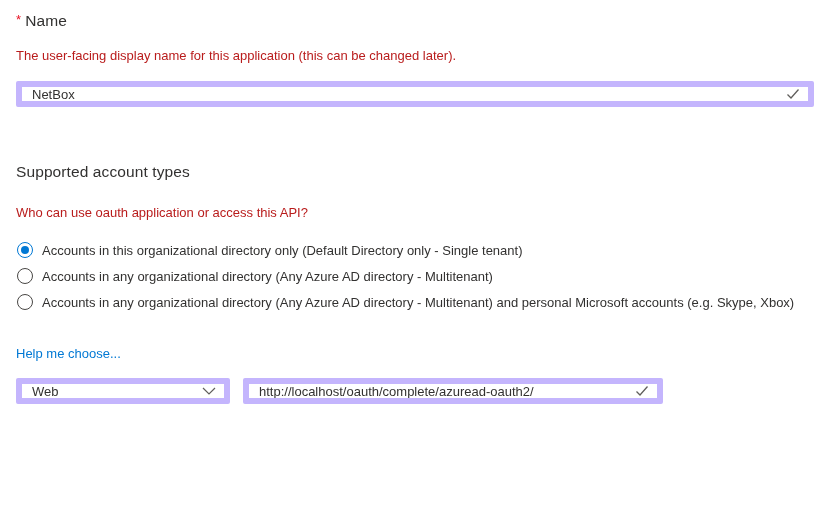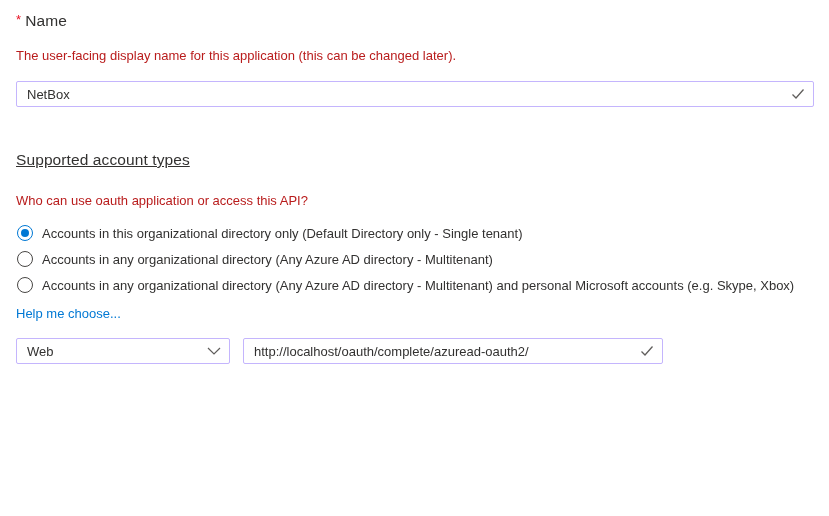--- a/index.html
+++ b/index.html
@@ -18,21 +18,21 @@
     color: #323130;
     letter-spacing: 0.1px;
   }
   .required-marker { color: #e81123; margin-right: 4px; font-size: 13px; vertical-align: 2px; }
   .desc { font-size: 13px; color: #b91c1c; line-height: 19px; }
 
   
   .field {
     position: relative;
     height: 26px;
-    border: 1px solid #c4b5fd;
+    border: 6px solid #c4b5fd;
     border-radius: 2px;
     background: #ffffff;
     display: flex;
     align-items: center;
   }
   .field input {
     border: none;
     outline: none;
     background: transparent;
     font-family: "Liberation Sans", sans-serif;
@@ -47,27 +47,27 @@
     right: 8px;
     top: 50%;
     transform: translateY(-50%);
     display: flex;
     align-items: center;
     pointer-events: none;
   }
 
   .name-input-wrap { margin-top: 16px; width: 798px; }
 
-  .section-gap-1 { margin-top: 44px; text-decoration: underline; }
+  .section-gap-1 { margin-top: 56px; }
   .question { margin-top: 22px; }
 
   .radio-group { margin-top: 10px; }
   .radio-row {
     display: flex;
-    align-items: center;
+    align-items: flex-end;
     height: 26px;
     cursor: pointer;
   }
   .radio-circle {
     width: 16px;
     height: 16px;
     border-radius: 50%;
     border: 1px solid #484644;
     margin-left: 1px;
     margin-right: 9px;
@@ -77,21 +77,21 @@
     justify-content: center;
     background: #ffffff;
   }
   .radio-row.selected .radio-circle { border-color: #0078d4; }
   .radio-dot { width: 8px; height: 8px; border-radius: 50%; background: transparent; }
   .radio-row.selected .radio-dot { background: #0078d4; }
   .radio-label { font-size: 13px; color: #323130; }
 
   .help-link {
     display: inline-block;
-    margin-top: 8px;
+    margin-top: 36px;
     color: #0078d4;
     font-size: 13px;
     text-decoration: none;
     cursor: pointer;
   }
 
   .section-gap-2 { margin-top: 50px; }
   .redirect-desc { margin-top: 15px; max-width: 797px; }
 
   .uri-row { margin-top: 17px; display: flex; gap: 13px; align-items: center; }

